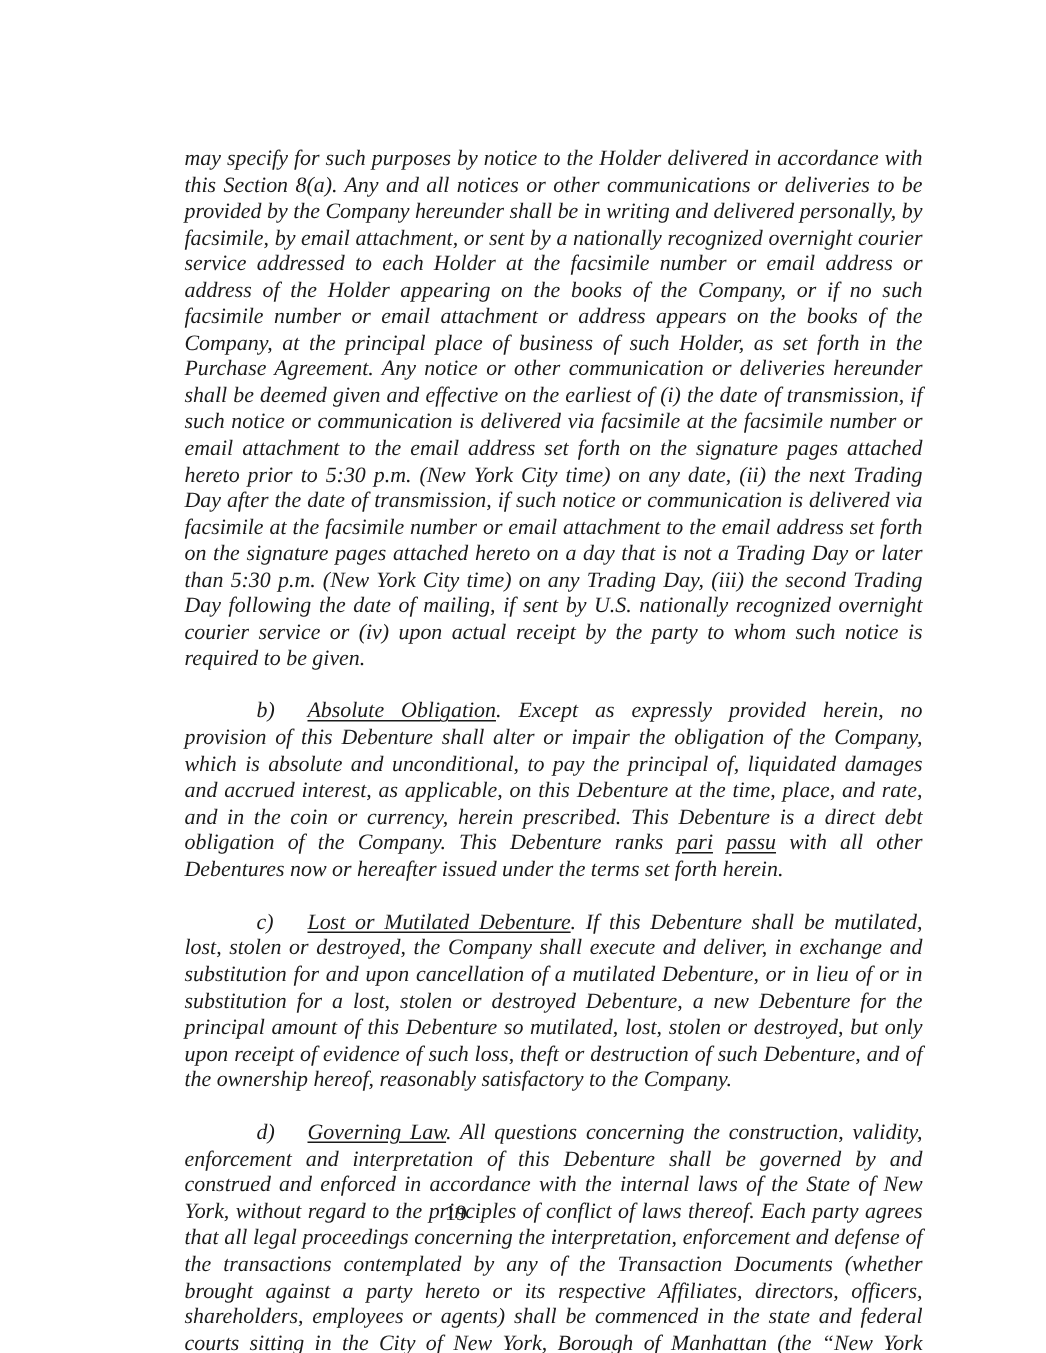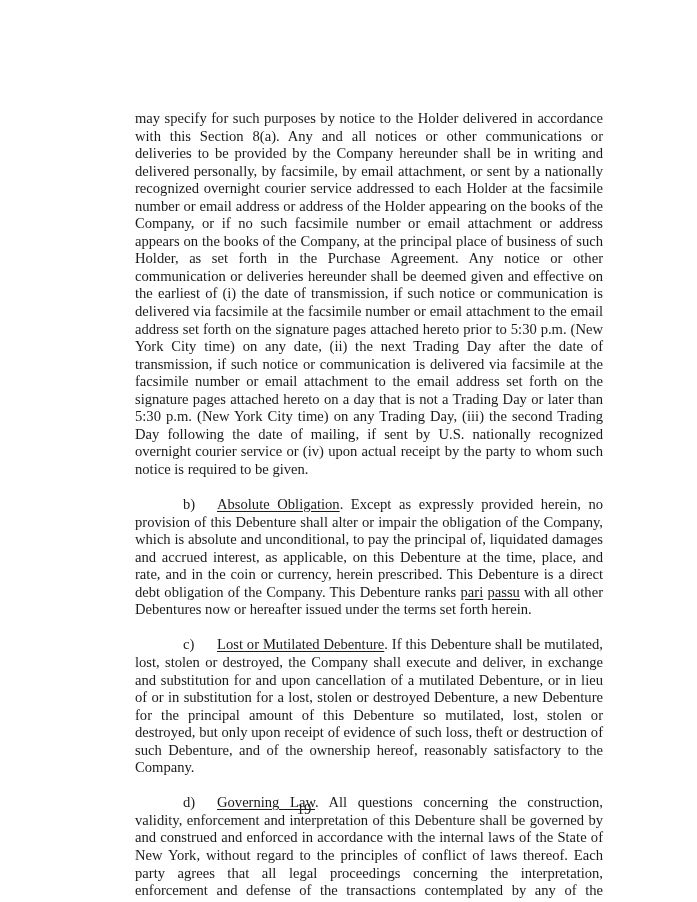--- a/index.html
+++ b/index.html
@@ -5,21 +5,21 @@
   html, body { margin: 0; padding: 0; background: #ffffff; }
   body { width: 697px; height: 902px; position: relative; overflow: hidden; }
   .page {
     position: absolute; left: 0; top: 0; width: 697px; height: 902px; background: #fff;
   }
   .body-text {
     position: absolute; left: 123px; top: 98px; width: 492px;
     font-family: "Liberation Serif", serif; font-size: 14.6px; line-height: 17.55px;
     color: #1a1a1a; text-align: justify;
   }
-  .para { margin: 12px; }
+  .para { margin: 0; font-style: italic; }
   .para + .para { margin-top: 17.55px; }
   .indent-label { display: inline-block; width: 34px; margin-left: 48px; }
   .u { text-decoration: underline; text-underline-offset: 2px; }
   .page-number {
     position: absolute; left: 0; width: 608px; top: 801px; text-align: center;
     font-family: "Liberation Serif", serif; font-size: 14.6px; color: #1a1a1a;
   }
 </style>
 </head>
 <body>

